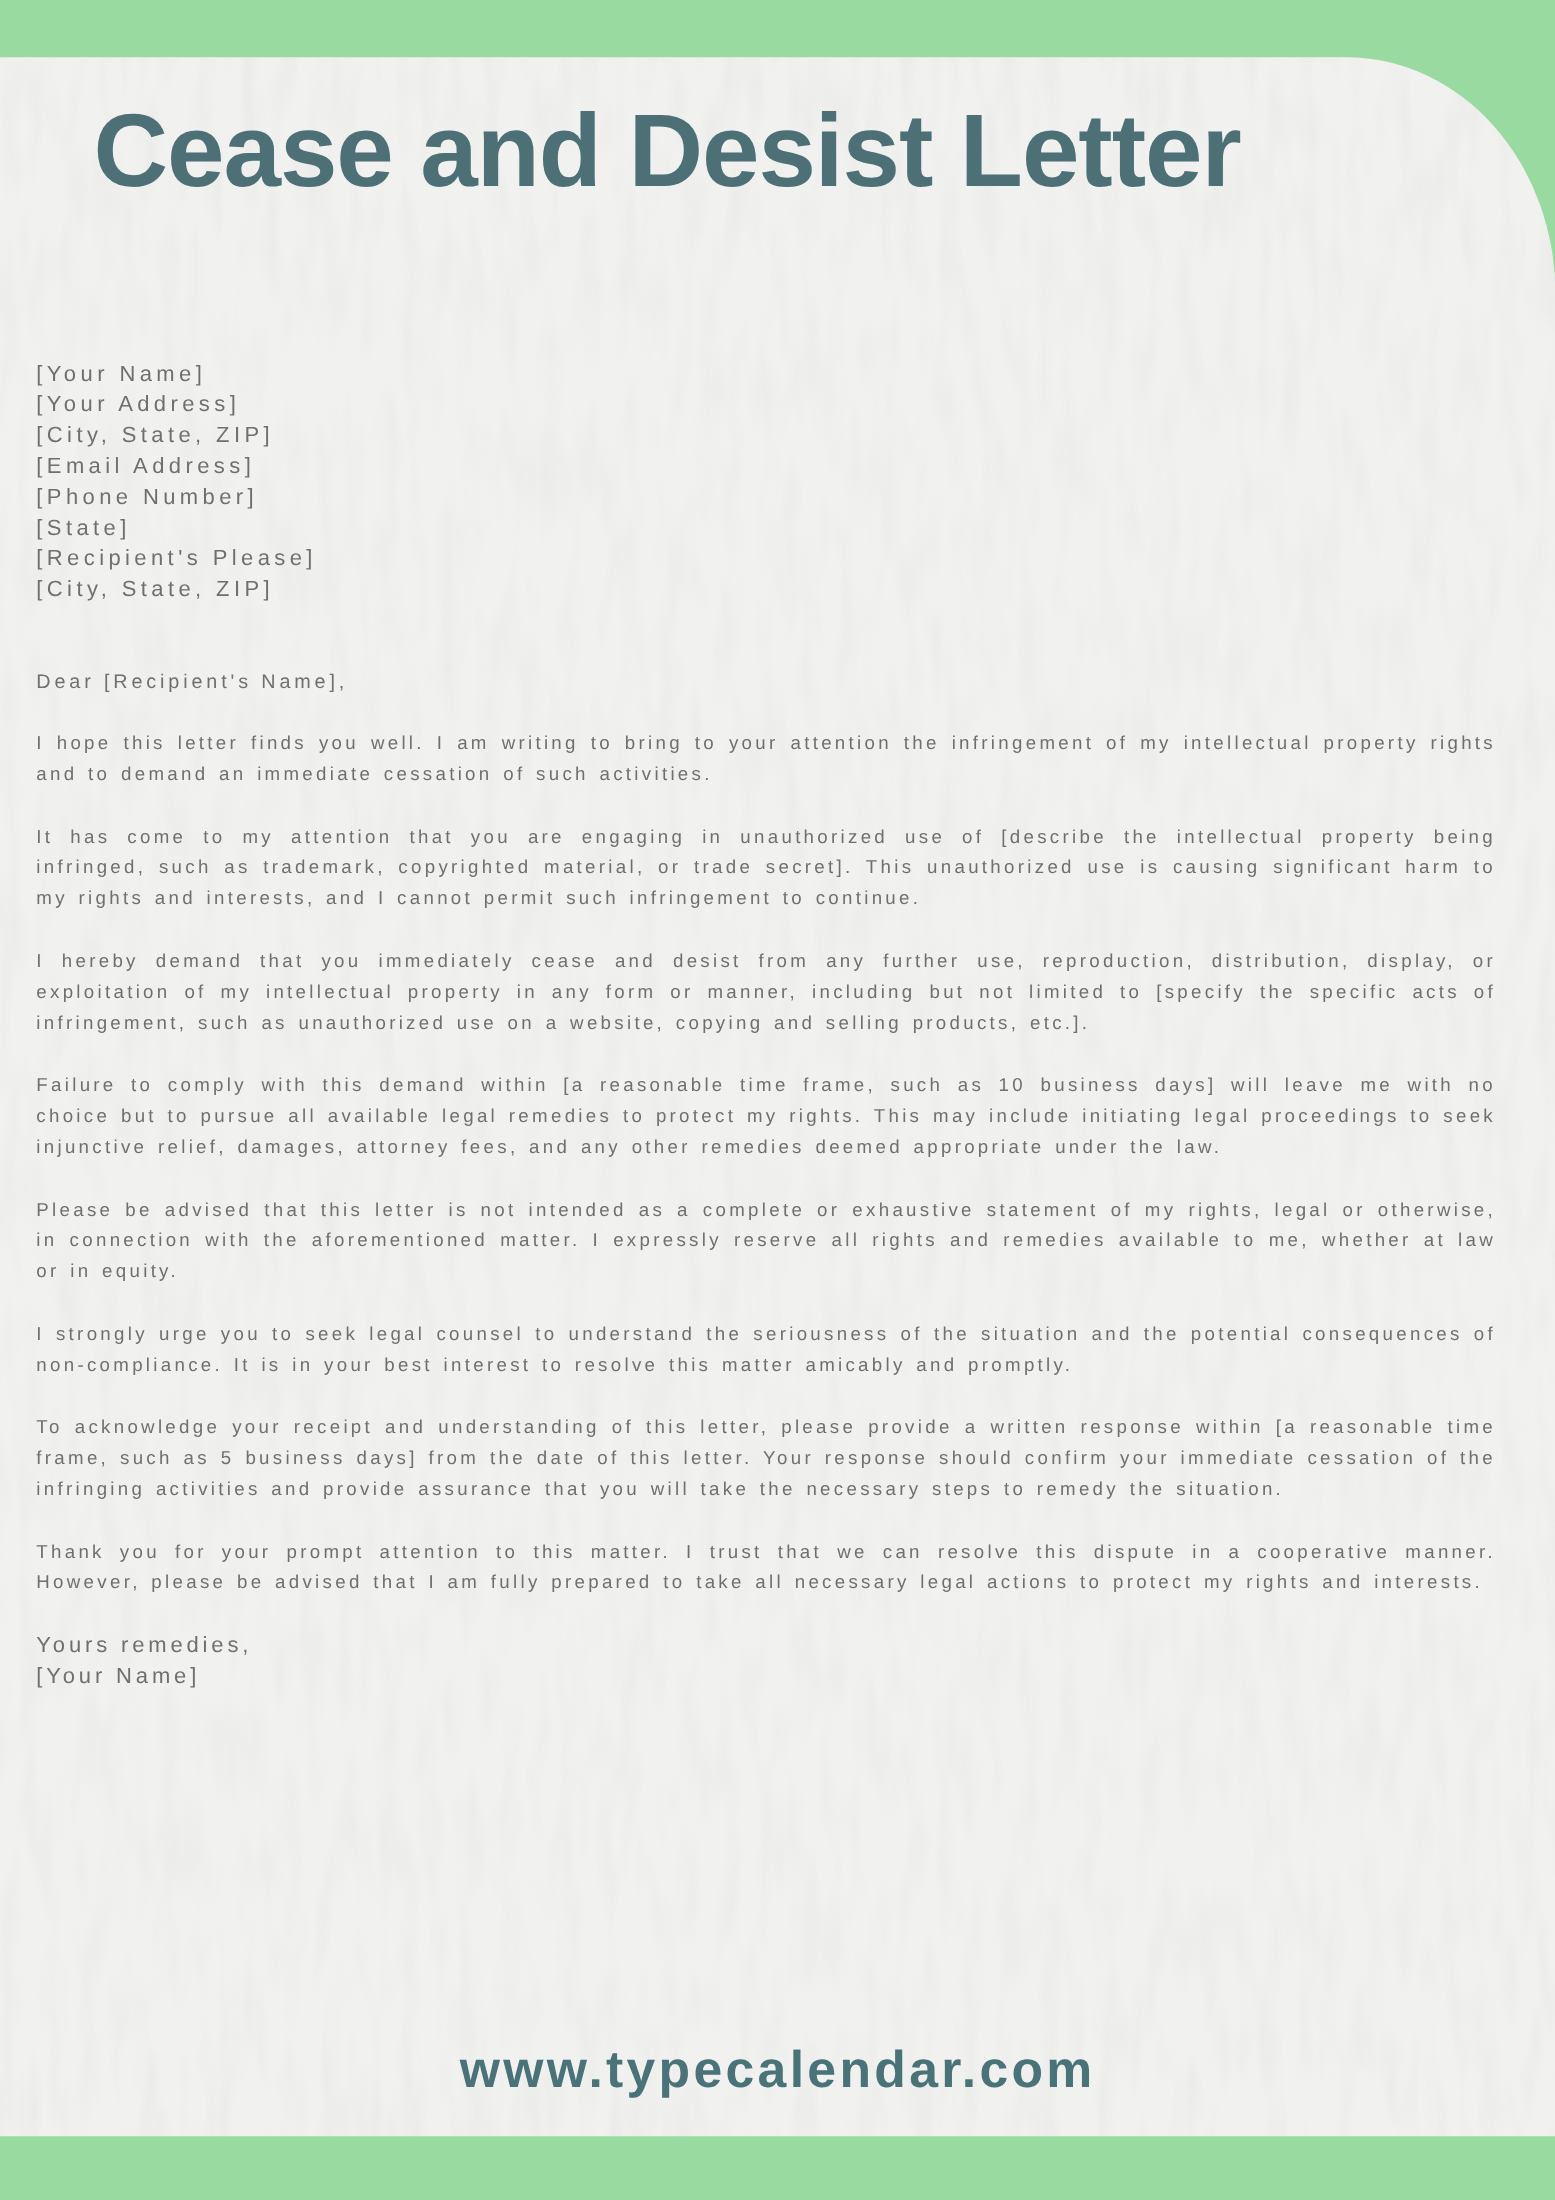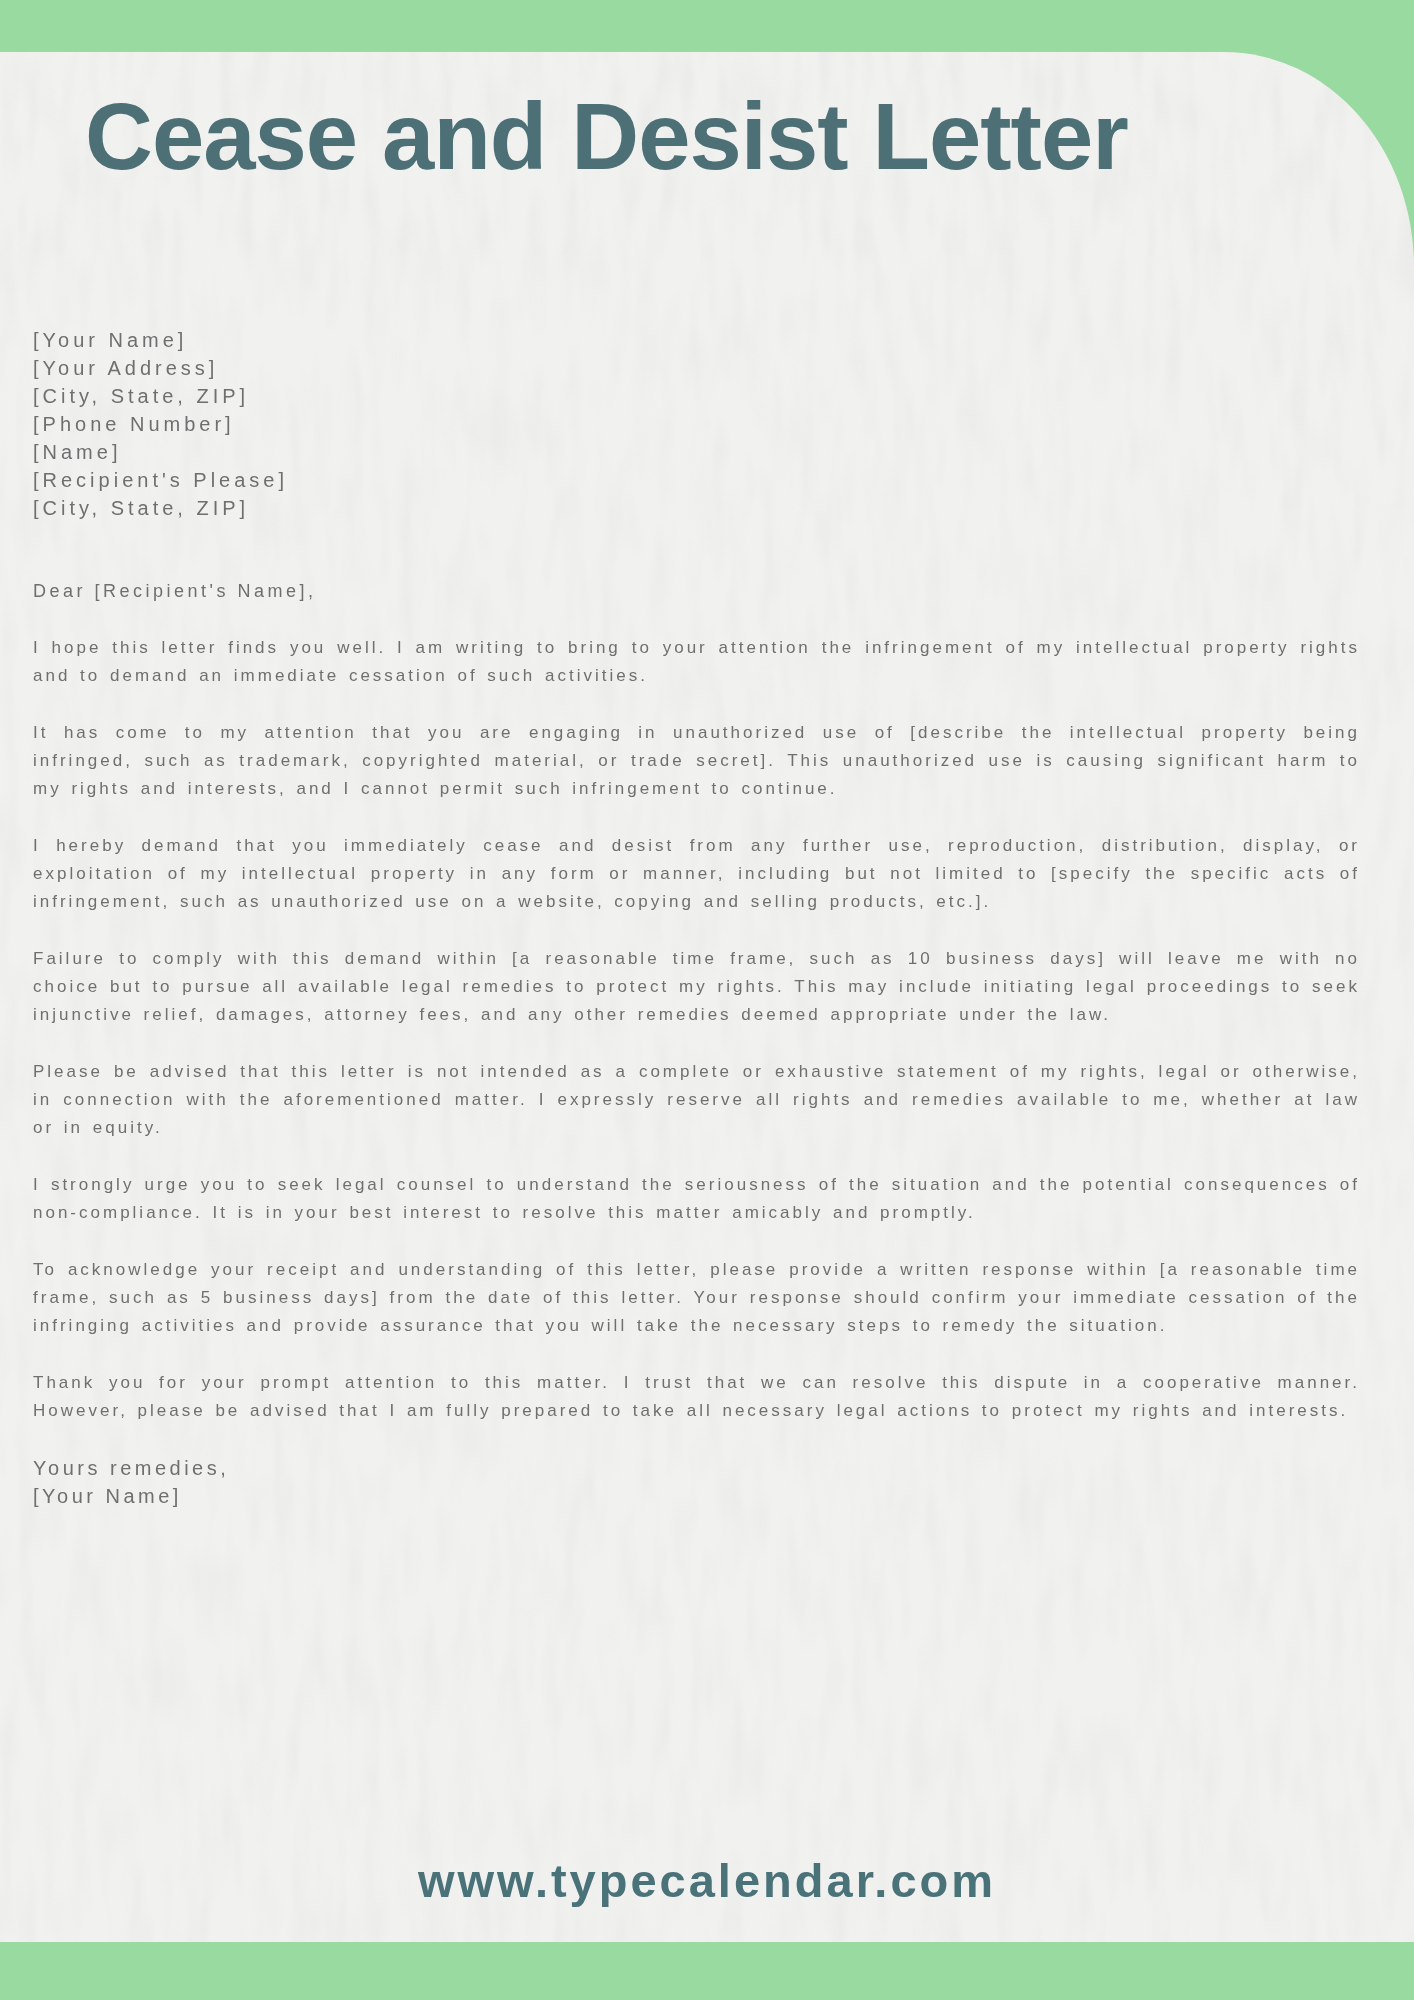--- a/index.html
+++ b/index.html
@@ -97,22 +97,23 @@
   </svg>
 
   <div class="content">
 
     <h1 class="title">Cease and Desist Letter</h1>
 
     <div class="address">
       <div>[Your Name]</div>
       <div>[Your Address]</div>
       <div>[City, State, ZIP]</div>
+      <div>[Email Address]</div>
       <div>[Phone Number]</div>
-      <div>[Name]</div>
+      <div>[State]</div>
       <div>[Recipient's Please]</div>
       <div>[City, State, ZIP]</div>
     </div>
 
     <p class="greeting">Dear [Recipient's Name],</p>
 
     <p class="para">I hope this letter finds you well. I am writing to bring to your attention the infringement of my intellectual property rights and to demand an immediate cessation of such activities.</p>
     <p class="para">It has come to my attention that you are engaging in unauthorized use of [describe the intellectual property being infringed, such as trademark, copyrighted material, or trade secret]. This unauthorized use is causing significant harm to my rights and interests, and I cannot permit such infringement to continue.</p>
     <p class="para">I hereby demand that you immediately cease and desist from any further use, reproduction, distribution, display, or exploitation of my intellectual property in any form or manner, including but not limited to [specify the specific acts of infringement, such as unauthorized use on a website, copying and selling products, etc.].</p>
     <p class="para">Failure to comply with this demand within [a reasonable time frame, such as 10 business days] will leave me with no choice but to pursue all available legal remedies to protect my rights. This may include initiating legal proceedings to seek injunctive relief, damages, attorney fees, and any other remedies deemed appropriate under the law.</p>

